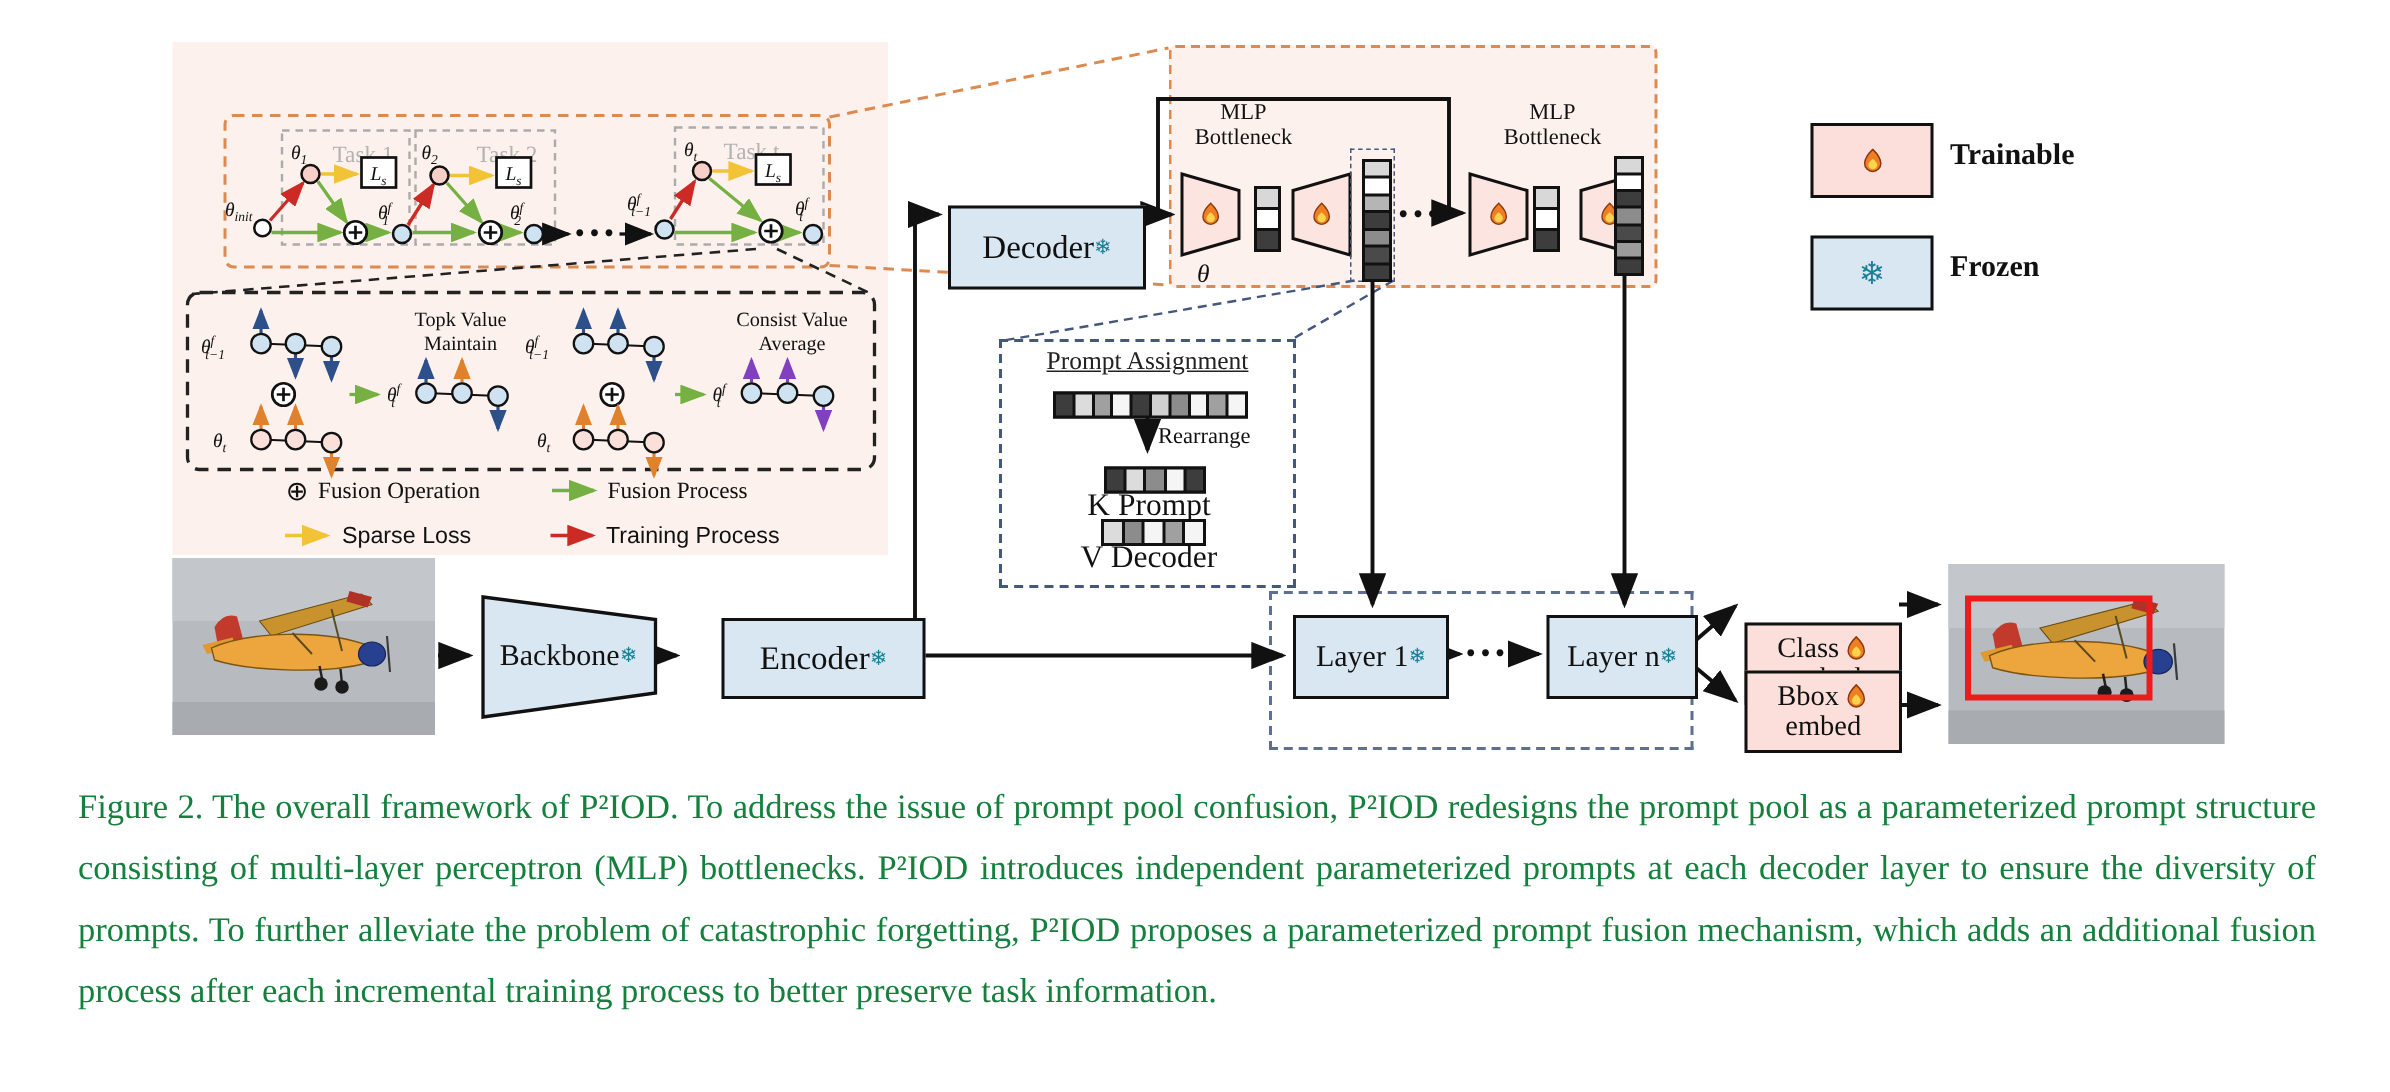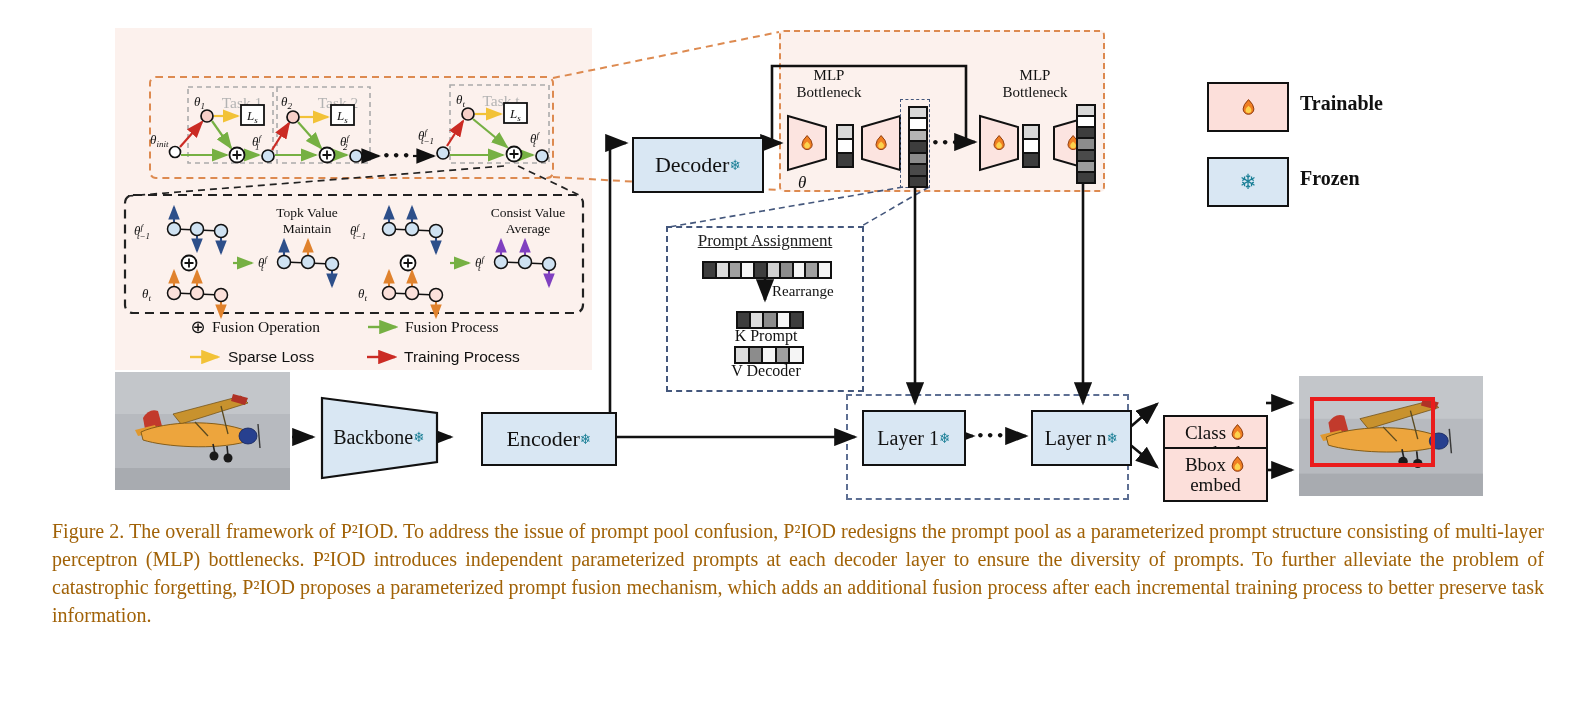--- a/index.html
+++ b/index.html
@@ -19,22 +19,22 @@
   .snow{color:#1a7f96;font-family:"DejaVu Sans",sans-serif;font-style:normal;}
   sup.snow{font-size:14px;vertical-align:super;line-height:0;}
   .strip{display:flex;background:#111;border:2px solid #111;gap:2px;}
   .strip i{flex:1;display:block;}
   .vstrip{flex-direction:column;}
   .embed-row{display:flex;align-items:center;justify-content:center;gap:3px;line-height:1.05;}
   .embed{font-size:19px;display:flex;flex-direction:column;justify-content:center;}
   .legend-label{font-size:20px;font-weight:bold;}
   .mlp-lbl{font-size:15px;line-height:1.15;}
   .mlp-lbl span{display:block;}
-  .small-lbl{font-size:16px;}
-  .caption{font-size:20px;line-height:28px;text-align:justify;color:#a16207;}
+  .small-lbl{font-size:21px;}
+  .caption{font-size:23px;line-height:41px;text-align:justify;color:#15803d;}
   svg text{font-family:"Liberation Serif",serif;}
   .math{font-style:italic;font-size:13px;fill:#111;}
   .mathsm{font-style:italic;font-size:17px;fill:#111;}
   .tasklbl{font-size:15.5px;fill:#b3b3b3;}
   .cap{font-size:13.5px;fill:#111;}
   .leg{font-size:15.5px;fill:#111;}
   .legsans{font-family:"Liberation Sans",sans-serif;font-size:15.5px;fill:#111;}
   .dotstxt{font-size:13px;font-weight:bold;letter-spacing:1.5px;fill:#111;font-family:"DejaVu Sans",sans-serif;}
   .oplus-t{font-size:18px;fill:#111;font-family:"DejaVu Sans",sans-serif;}
   .flame-sm{width:17px;height:17px;}

